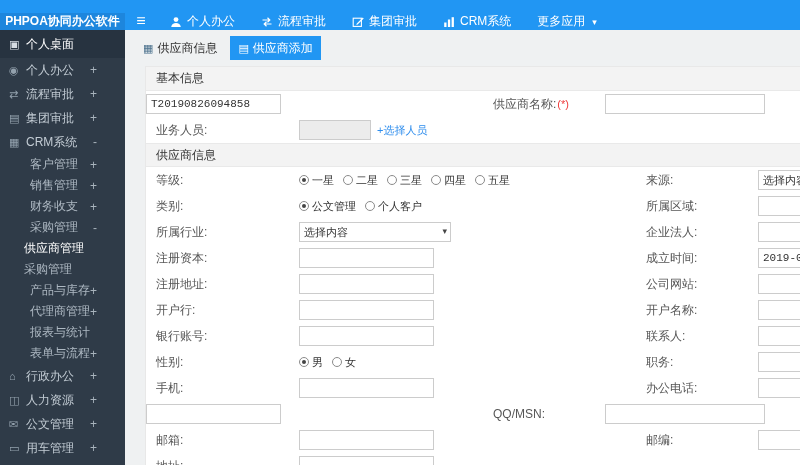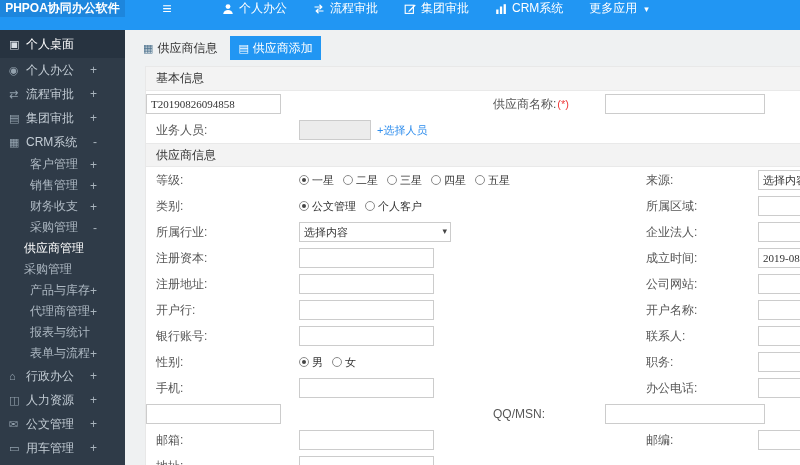--- a/index.html
+++ b/index.html
@@ -1,21 +1,21 @@
 <!DOCTYPE html>
 <html><head>
 <meta charset="utf-8">
 <style>
   * { margin:0; padding:0; box-sizing:border-box; }
   html,body { width:800px; height:465px; overflow:hidden; }
   body { font-family:"Liberation Sans","DejaVu Sans",sans-serif; background:#fff; }
   .app { position:relative; width:800px; height:465px; background:#eff1f2; overflow:hidden; }
 
   
-  .topbar { position:absolute; top:0; left:0; right:0; height:30px; background:#2196f3; display:flex; align-items:flex-start; color:#fff; z-index:5;gap:26px; }
+  .topbar { position:absolute; top:0; left:0; right:0; height:30px; background:#2196f3; display:flex; align-items:flex-end; color:#fff; z-index:5; }
   .logo { width:125px; background:#1d86dd; font-size:12px; font-weight:bold; display:flex; align-items:center; justify-content:center; white-space:nowrap; }
   .hamburger { width:32px; display:flex; align-items:center; justify-content:center; font-size:16px; cursor:pointer; }
   .topnav { display:flex; align-items:stretch; }
   .nav-item { display:flex; align-items:center; gap:5px; padding:0 13px; font-size:12px; cursor:pointer; white-space:nowrap; }
   .nav-icon { display:flex; align-items:center; }
   .caret { font-size:9px; margin-left:2px; }
 
   
   .sidebar { position:absolute; top:30px; left:0; bottom:0; width:125px; background:#2f3b48; overflow:hidden; }
   .side-item { display:flex; align-items:center; color:#c3ccd4; font-size:12px; cursor:pointer; padding-right:28px; white-space:nowrap; }
@@ -41,21 +41,21 @@
   .panel { width:1000px; background:#fff; border:1px solid #e8e8e8; }
   .sec-title { height:24px; line-height:23px; background:#f3f3f3; border-top:1px solid #e9e9e9; border-bottom:1px solid #e9e9e9; font-size:12px; color:#333; padding-left:10px; }
   .panel .sec-title:first-child { border-top:none; }
   .f-row { display:flex; height:26px; align-items:center; }
   .f-label { font-size:12px; color:#565656; white-space:nowrap; }
   .ll { flex:0 0 153px; padding-left:10px; }
   .fl { flex:0 0 347px; display:flex; align-items:center; }
   .lr { flex:0 0 112px; }
   .fr { flex:1 1 auto; display:flex; align-items:center; }
   .req { color:#ee3b3b; font-size:11px; margin-left:1px; }
-  .t-input { height:20px; border:1px solid #ccc; font-size:11px; padding:0 4px; color:#333; background:#fff; outline:none; font-family:Liberation Serif, serif; }
+  .t-input { height:20px; border:1px solid #ccc; font-size:11px; padding:0 4px; color:#333; background:#fff; outline:none; font-family:Liberation Mono, monospace; }
   .w-l { width:135px; }
   .w-r { width:160px; }
   .picker { width:72px; background:#ececec; }
   .pick-link { font-size:11px; color:#2e8ded; text-decoration:none; margin-left:6px; white-space:nowrap; }
   .sel { height:20px; border:1px solid #ccc; background:#fff; position:relative; display:flex; align-items:center; padding:0 14px 0 4px; cursor:pointer; }
   .w-l-sel { width:152px; }
   .sel.w-r { width:160px; }
   .sel-val { font-size:11px; color:#333; white-space:nowrap; }
   .sel-caret { position:absolute; right:3px; top:3px; font-size:9px; color:#444; }
   .radio-group { display:flex; gap:9px; }

